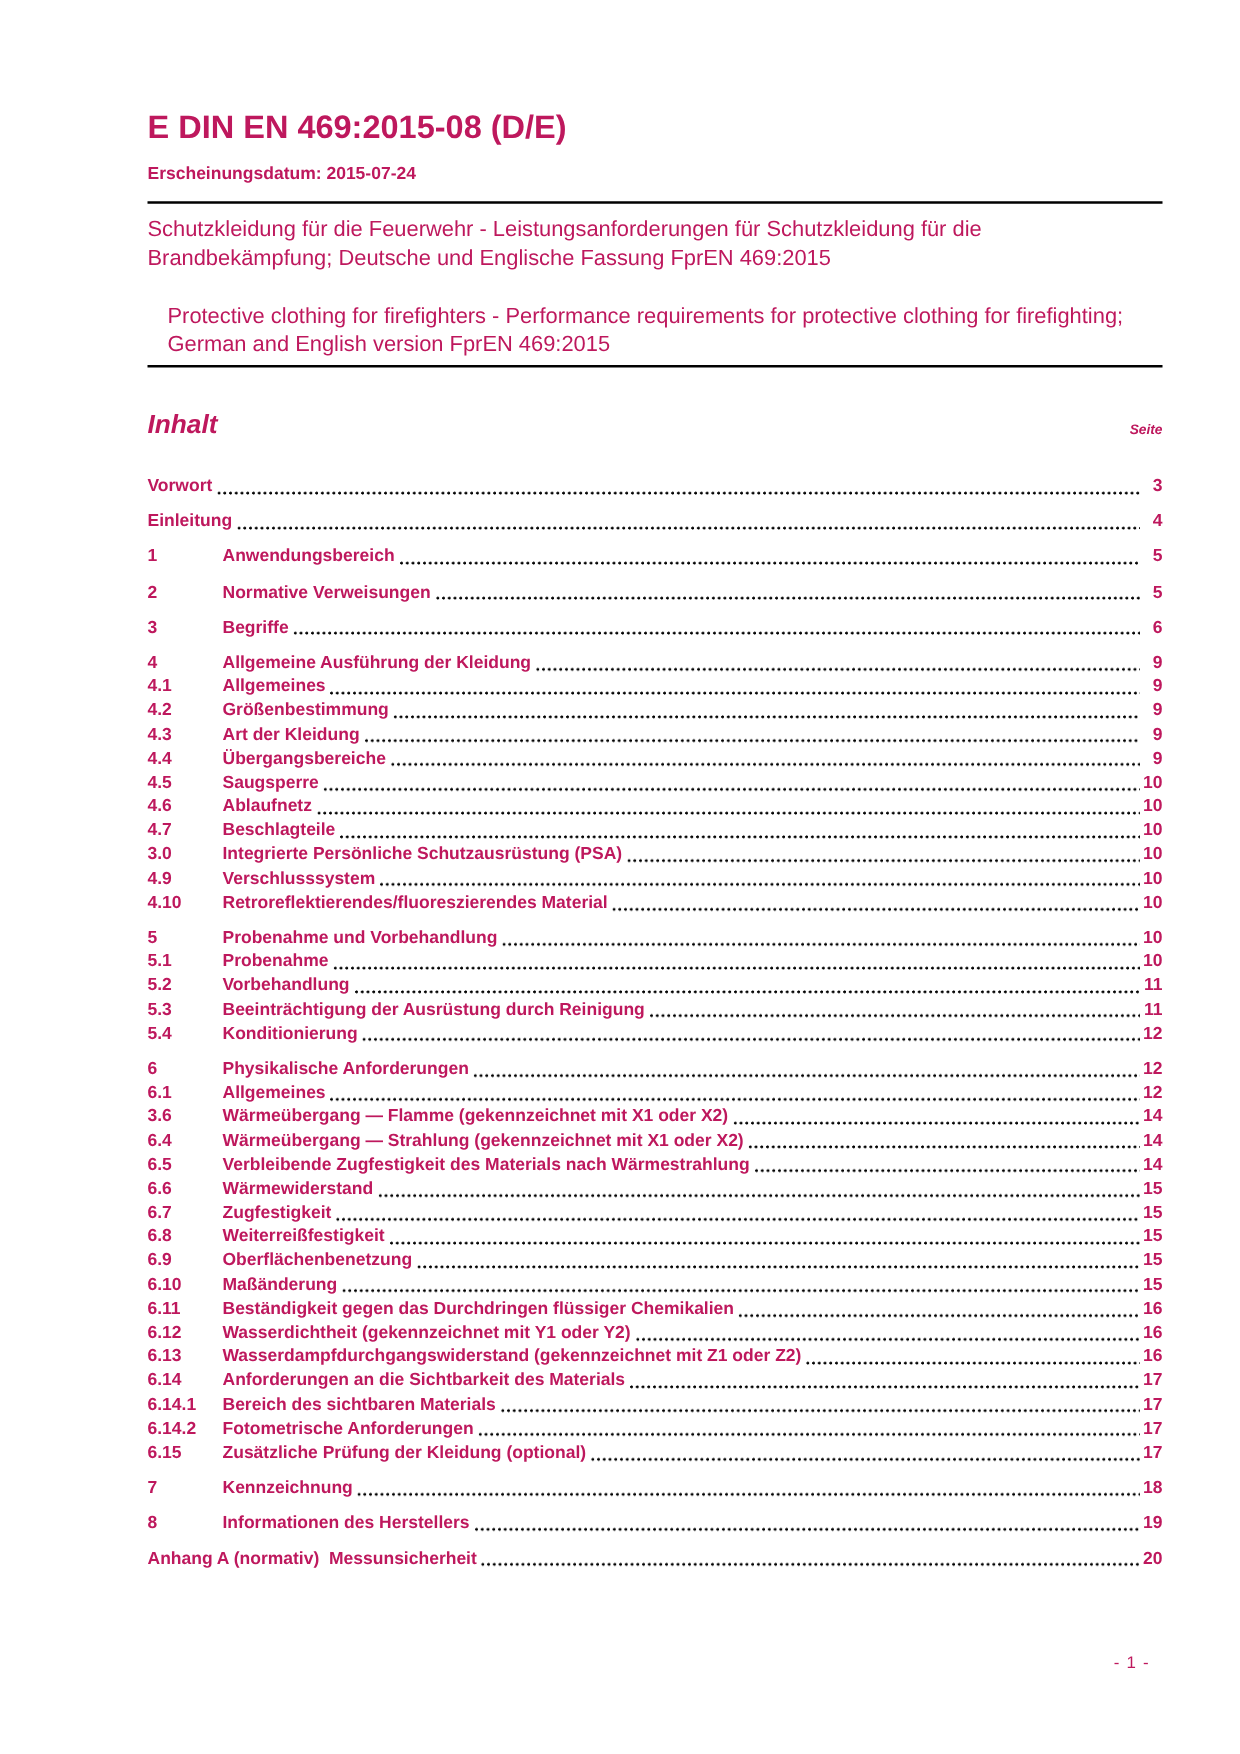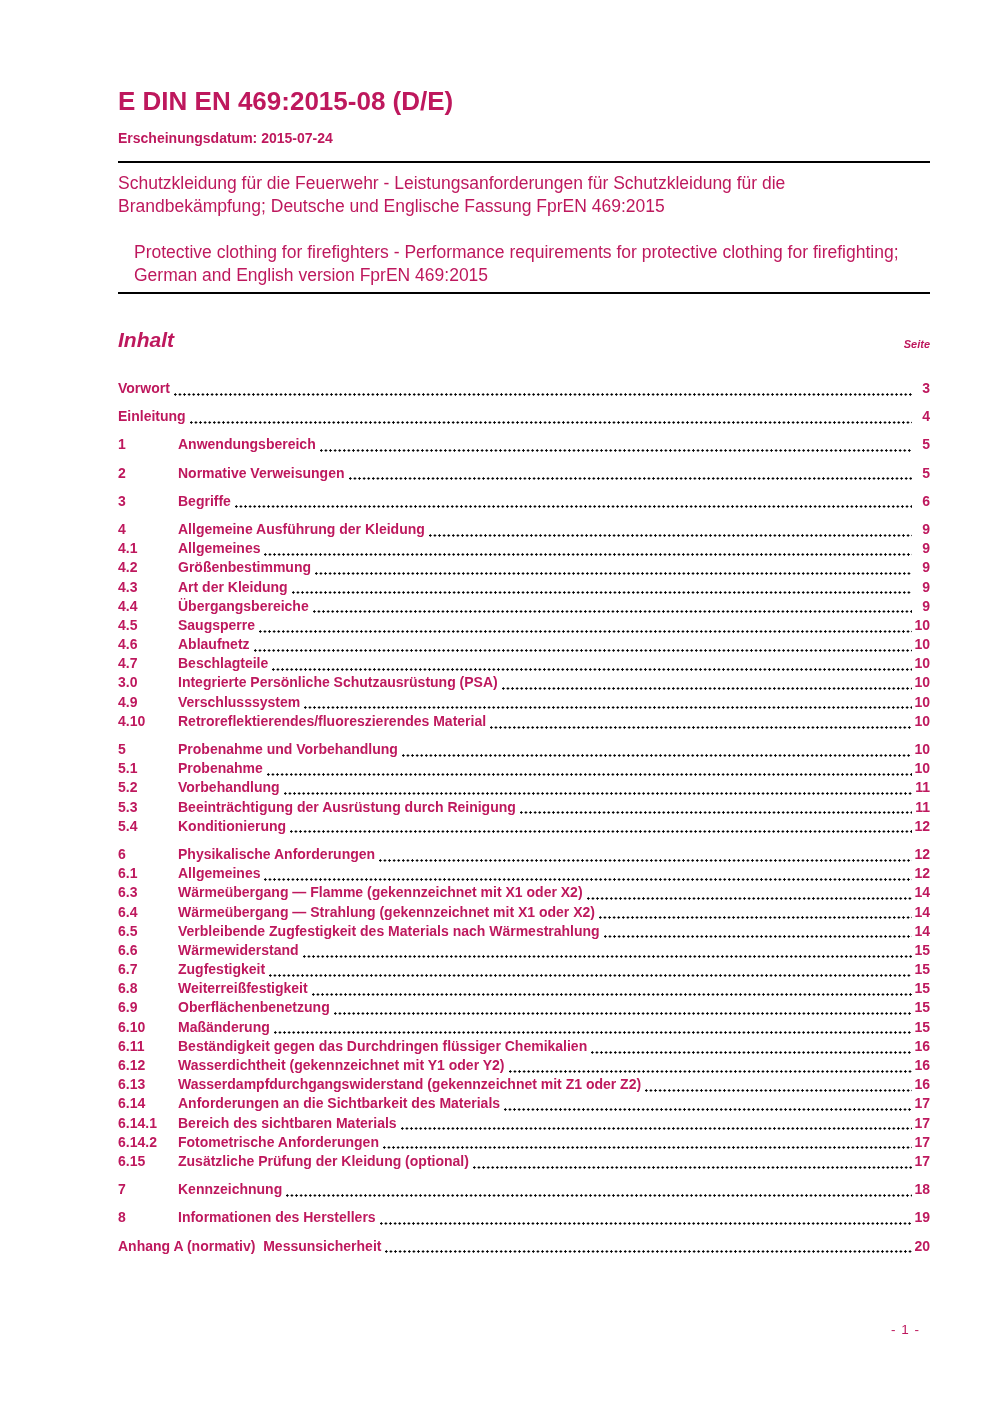--- a/index.html
+++ b/index.html
@@ -257,21 +257,21 @@
     <span class="toc-leader"></span>
     <span class="toc-page">12</span>
   </div>
       <div class="toc-row">
     <span class="toc-num">6.1</span>
     <span class="toc-title">Allgemeines</span>
     <span class="toc-leader"></span>
     <span class="toc-page">12</span>
   </div>
       <div class="toc-row">
-    <span class="toc-num">6.3</span>
+    <span class="toc-num">3.6</span>
     <span class="toc-title">Wärmeübergang — Flamme (gekennzeichnet mit X1 oder X2)</span>
     <span class="toc-leader"></span>
     <span class="toc-page">14</span>
   </div>
       <div class="toc-row">
     <span class="toc-num">6.4</span>
     <span class="toc-title">Wärmeübergang — Strahlung (gekennzeichnet mit X1 oder X2)</span>
     <span class="toc-leader"></span>
     <span class="toc-page">14</span>
   </div>

